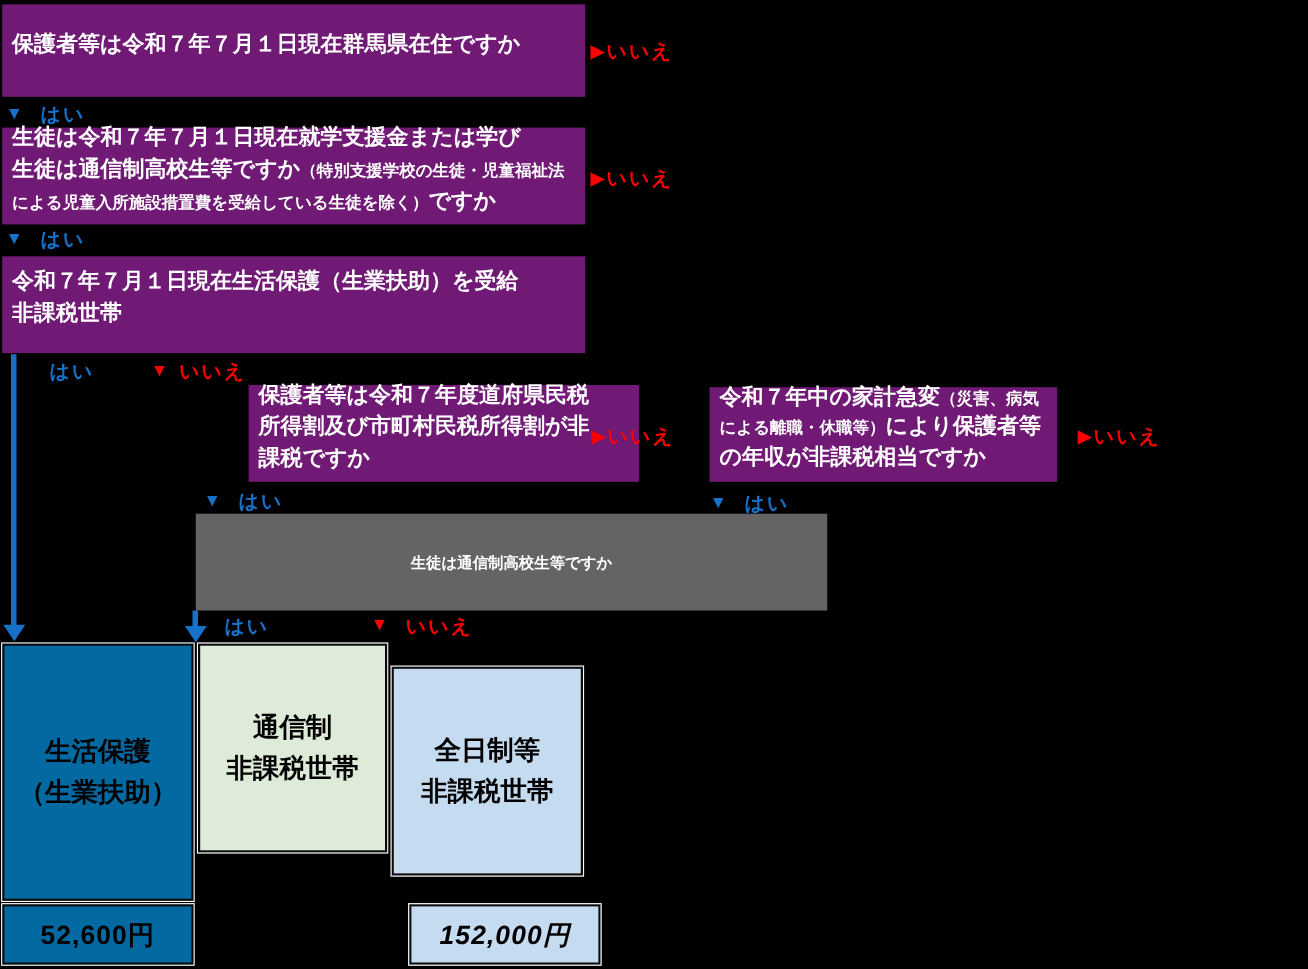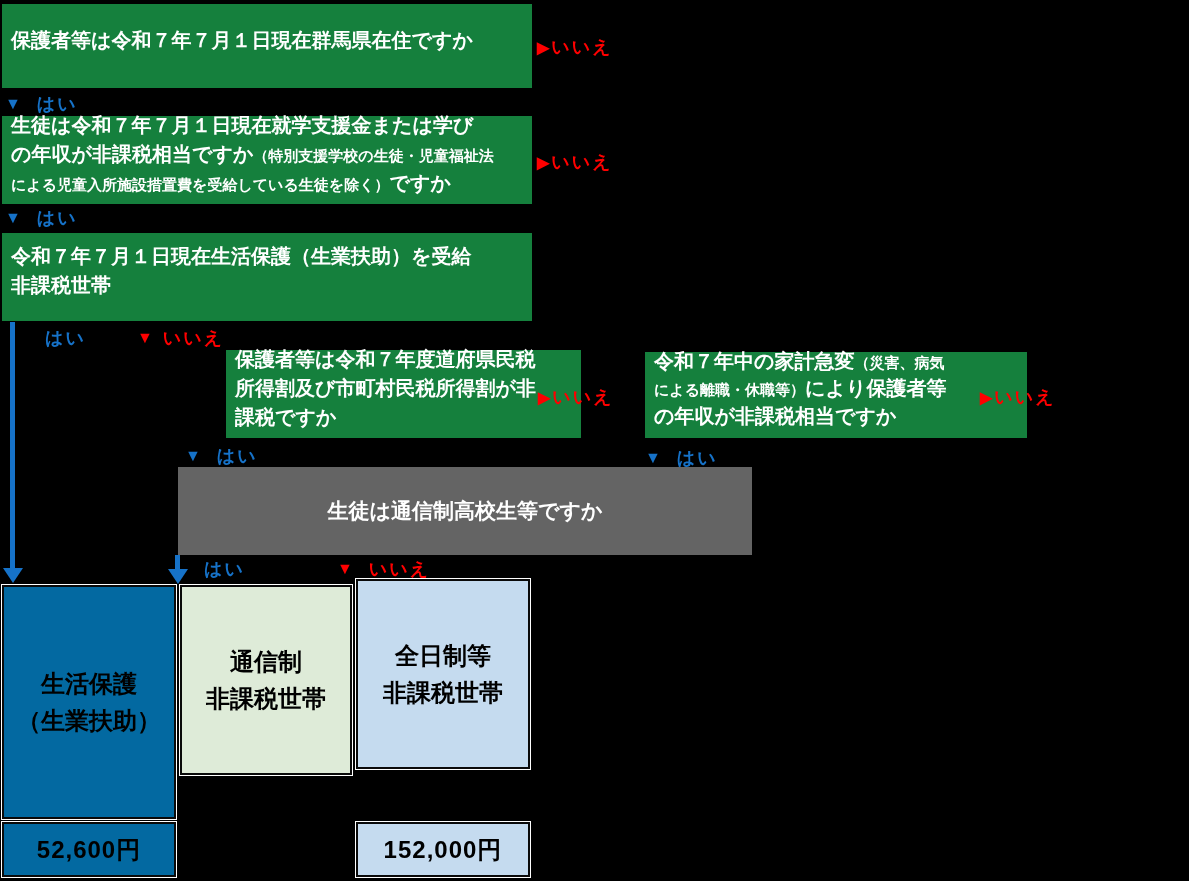--- a/index.html
+++ b/index.html
@@ -6,31 +6,31 @@
   .canvas{
     position:relative;
     width:1189px;height:881px;
     background:#000000;
     font-family:"Liberation Sans", sans-serif;
     overflow:hidden;
   }
   
   .qbox{
     position:absolute;
-    background:#15803d;
+    background:#701a75;
     color:#ffffff;
     font-weight:bold;
     display:flex;
     align-items:center;
     box-sizing:border-box;
     padding:0 6px 12px 9px;
     font-size:20px;
     line-height:1.45;
   }
-  .qbox.wide{background:#646464;justify-content:center;padding:0;font-size:21px;}
+  .qbox.wide{background:#646464;justify-content:center;padding:0;font-size:14px;}
   .qtext{white-space:pre-wrap;}
   .qtext .small{font-size:15px;}
   
   .label{
     position:absolute;
     font-weight:bold;
     font-size:18px;
     letter-spacing:2px;
     white-space:nowrap;
     display:flex;
@@ -82,21 +82,21 @@
     <span class="tri gap2">▶</span>
     <span>いいえ</span>
   </div>
   <div class="label yes" style="left:5px;top:92px;">
     <span class="tri gap16">▼</span>
     <span>はい</span>
   </div>
 
   <div class="qbox" style="left:2px;top:116px;width:530px;height:88px;">
     <div class="qtext"><span>生徒は令和７年７月１日現在就学支援金または学び
-の年収が非課税相当ですか</span><span class="small">（特別支援学校の生徒・児童福祉法
+生徒は通信制高校生等ですか</span><span class="small">（特別支援学校の生徒・児童福祉法
 による児童入所施設措置費を受給している生徒を除く）</span><span>ですか</span></div>
   </div>
   <div class="label no" style="left:537px;top:150px;">
     <span class="tri gap2">▶</span>
     <span>いいえ</span>
   </div>
   <div class="label yes" style="left:5px;top:206px;">
     <span class="tri gap16">▼</span>
     <span>はい</span>
   </div>
@@ -123,21 +123,21 @@
   </div>
   <div class="label no" style="left:538px;top:385px;">
     <span class="tri gap2">▶</span>
     <span>いいえ</span>
   </div>
   <div class="label yes" style="left:185px;top:444px;">
     <span class="tri gap16">▼</span>
     <span>はい</span>
   </div>
 
-  <div class="qbox" style="left:645px;top:352px;width:382px;height:86px;line-height:1.38;">
+  <div class="qbox" style="left:645px;top:352px;width:316px;height:86px;line-height:1.38;">
     <div class="qtext"><span>令和７年中の家計急変</span><span class="small">（災害、病気
 による離職・休職等）</span><span>により保護者等
 の年収が非課税相当ですか</span></div>
   </div>
   <div class="label no" style="left:980px;top:385px;">
     <span class="tri gap2">▶</span>
     <span>いいえ</span>
   </div>
   <div class="label yes" style="left:645px;top:446px;">
     <span class="tri gap16">▼</span>
@@ -159,25 +159,25 @@
   </div>
 
   <div class="rbox fill-cream" style="left:2px;top:585px;width:174px;height:234px;">
     <div class="rtext">生活保護
 （生業扶助）</div>
   </div>
   <div class="rbox fill-green" style="left:180px;top:585px;width:172px;height:190px;">
     <div class="rtext">通信制
 非課税世帯</div>
   </div>
-  <div class="rbox fill-blue" style="left:356px;top:579px;width:174px;height:190px;">
+  <div class="rbox fill-blue" style="left:356px;top:606px;width:174px;height:190px;">
     <div class="rtext">全日制等
 非課税世帯</div>
   </div>
 
   <div class="abox fill-cream" style="left:2px;top:822px;width:174px;height:55px;">
     <span>52,600円</span>
   </div>
-  <div class="abox fill-blue" style="left:356px;top:822px;width:174px;height:55px;">
+  <div class="abox fill-blue" style="left:372px;top:822px;width:174px;height:55px;font-style:italic;">
     <span>152,000円</span>
   </div>
 
 </div>
 
 </body></html>

